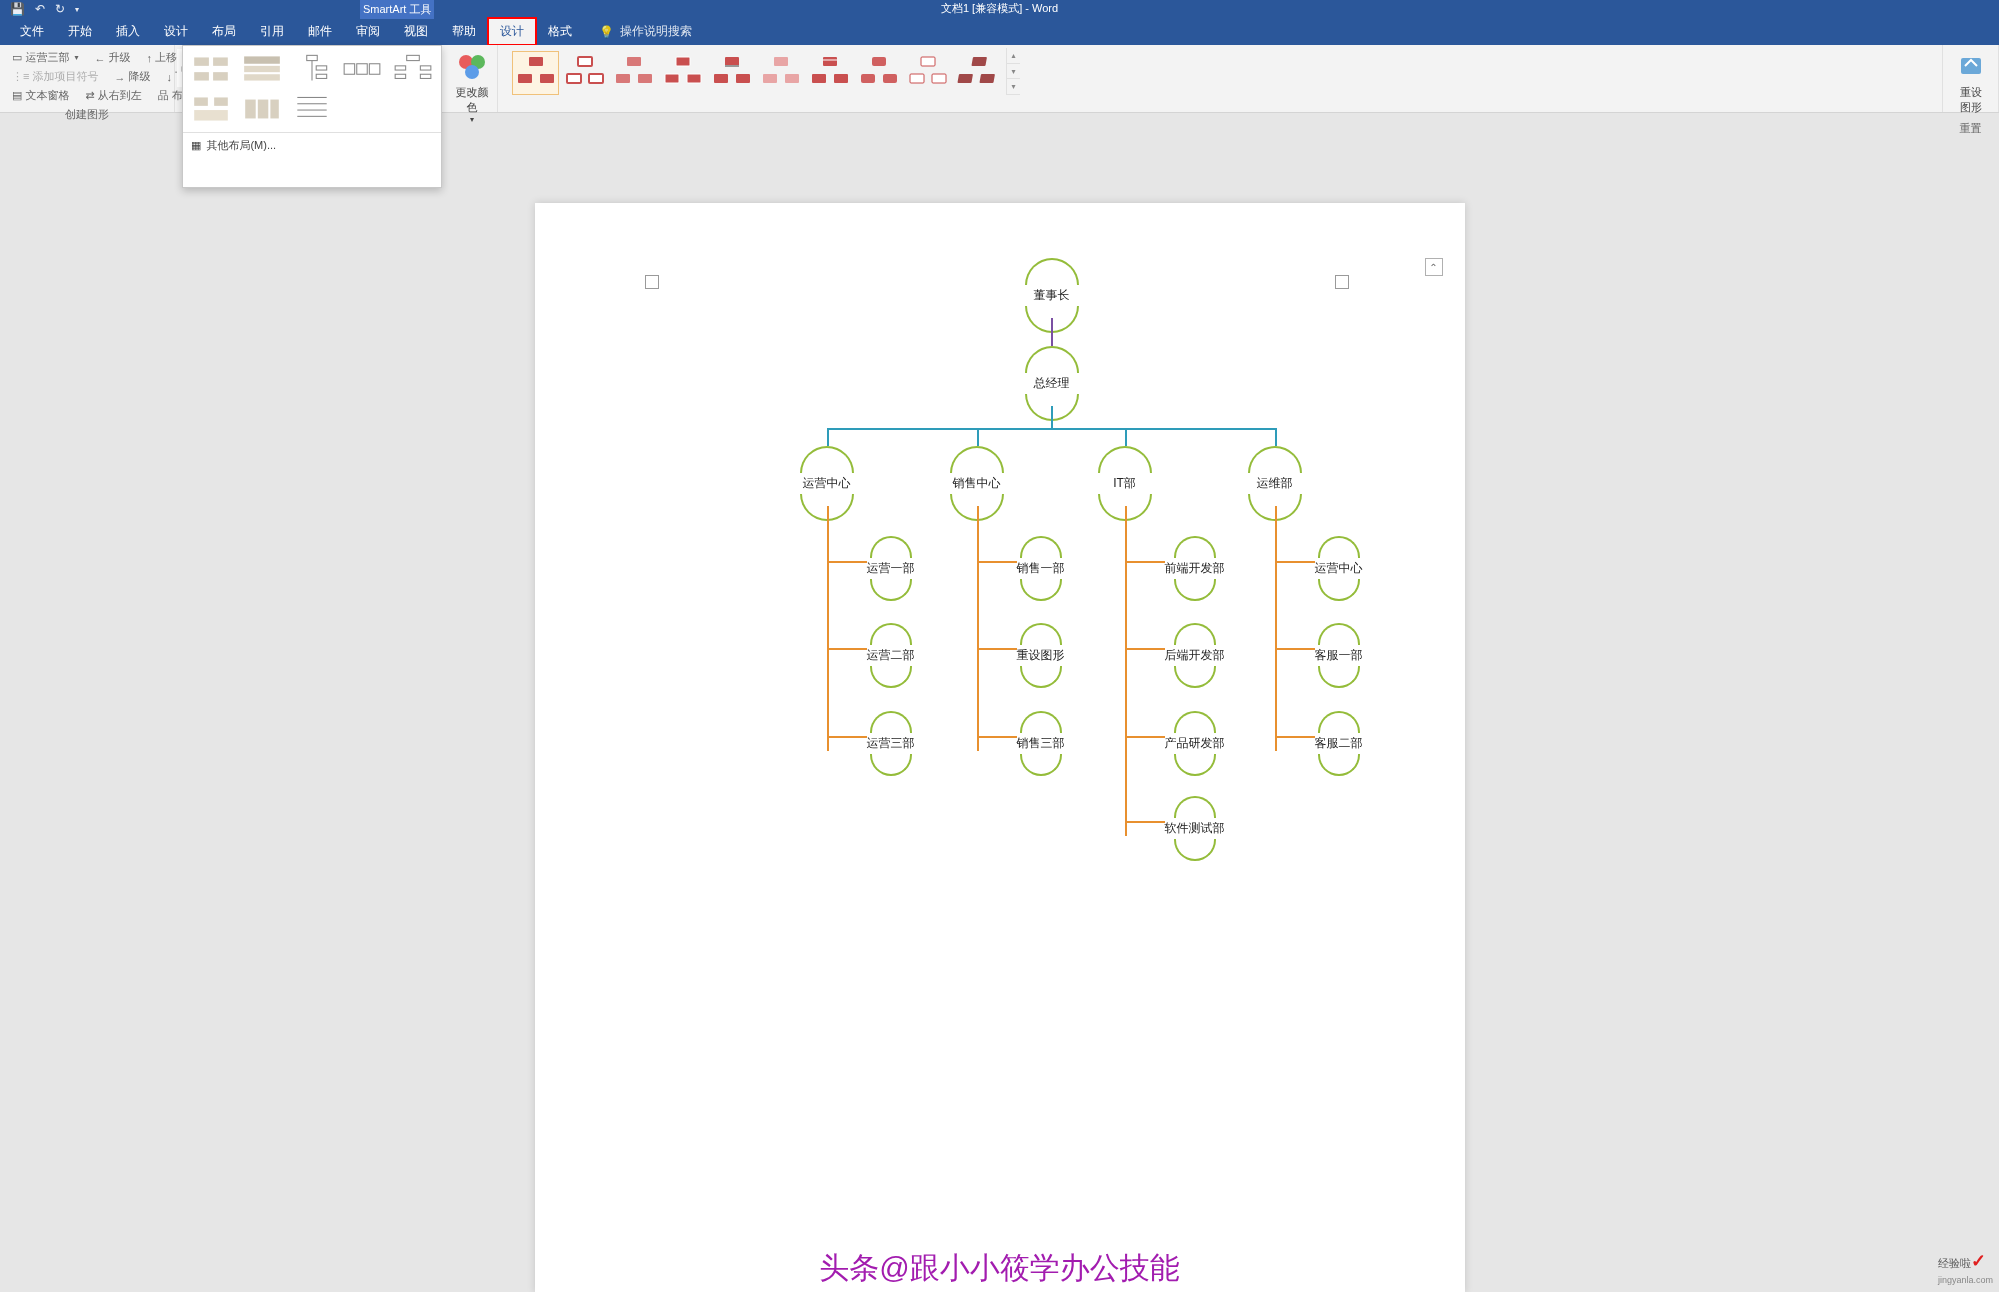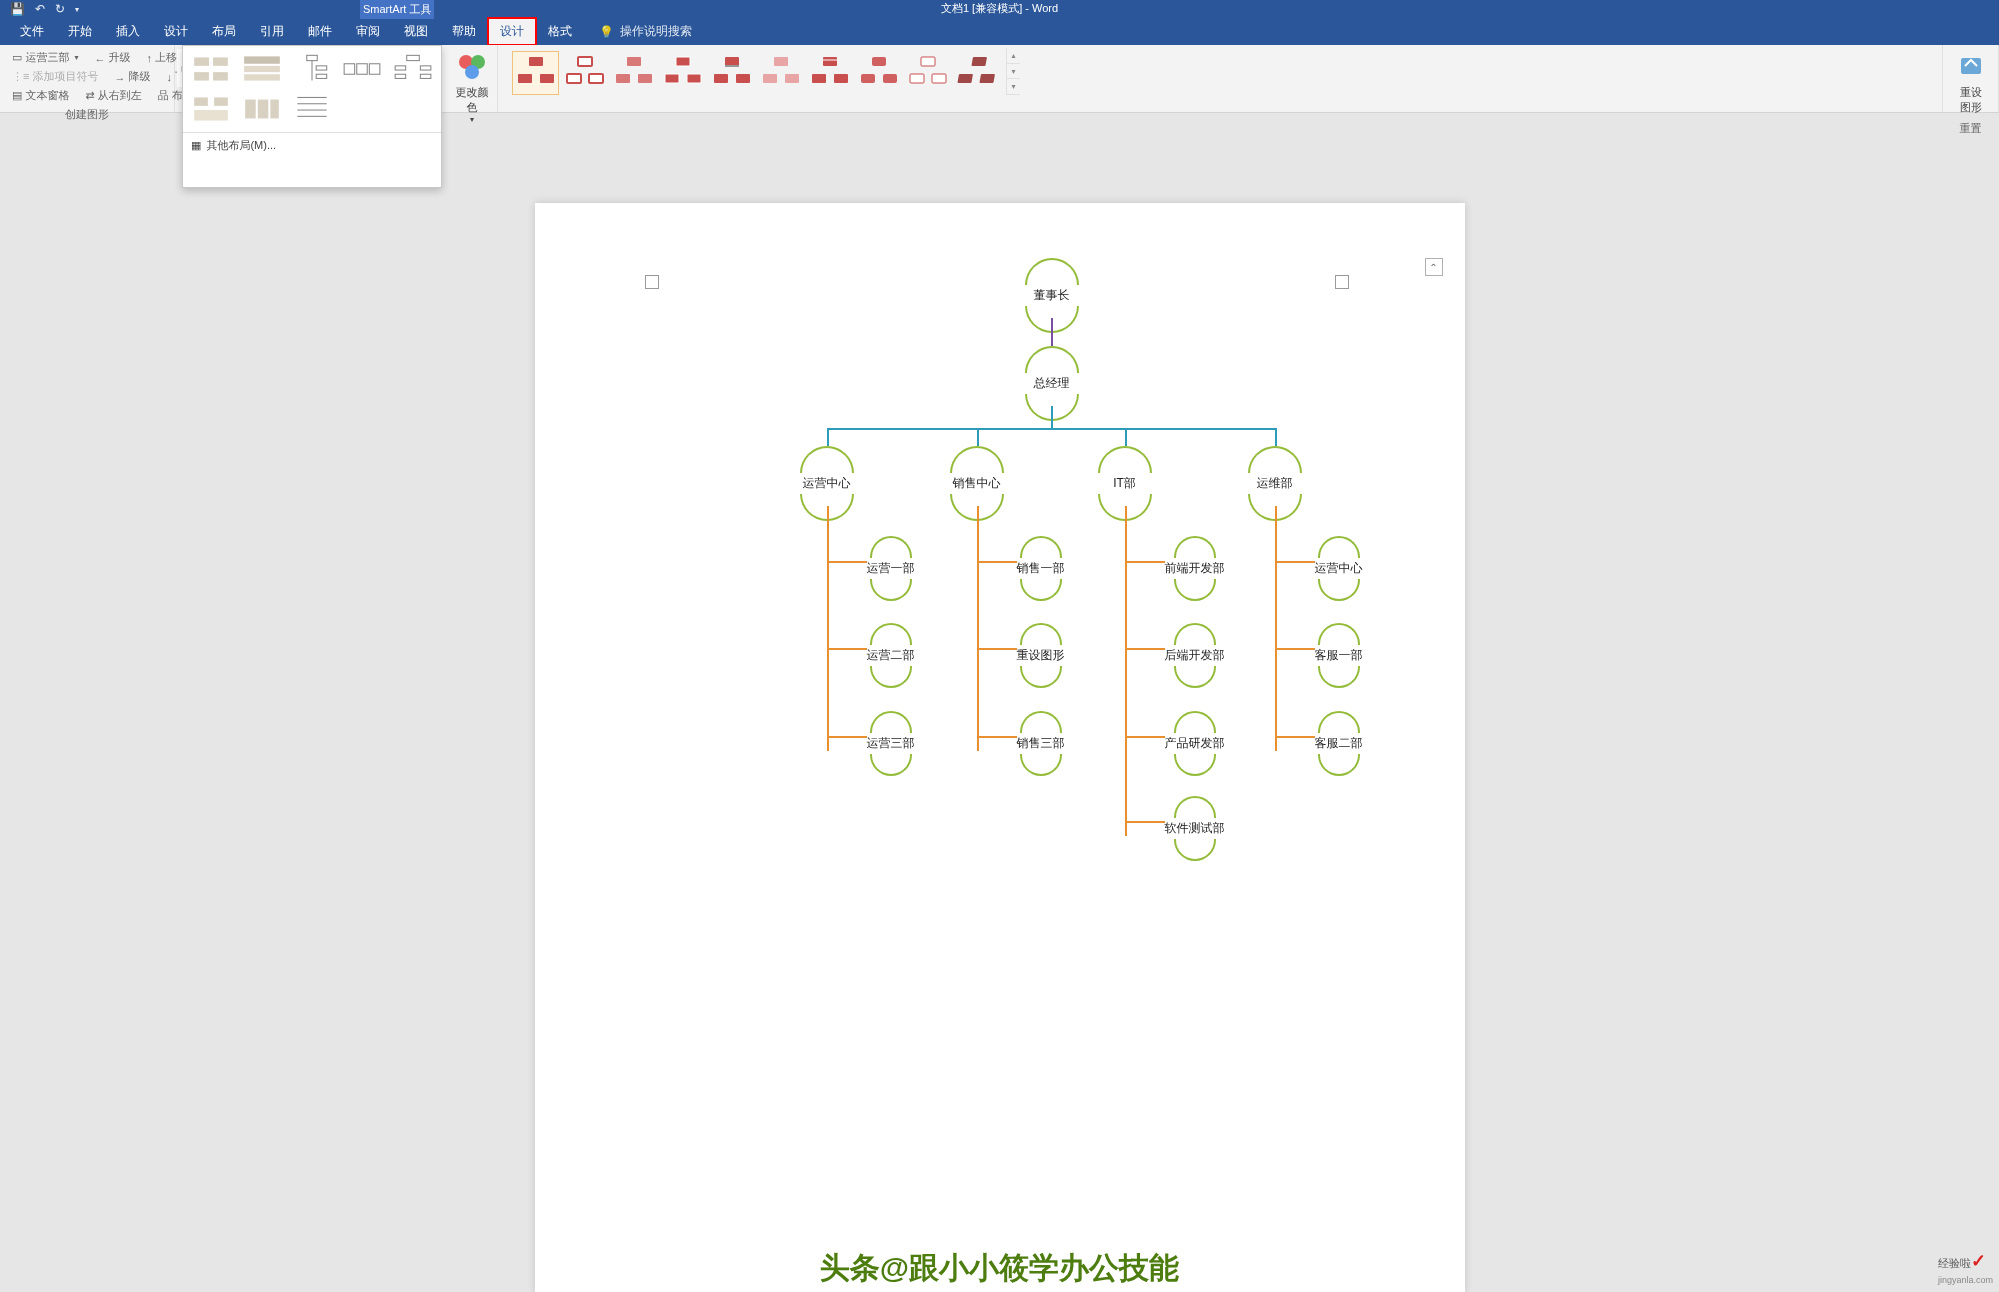--- a/index.html
+++ b/index.html
@@ -59,21 +59,21 @@
 
 .conn { position: absolute; background: #2e9cb9; }
 .conn.v { width: 2px; }
 .conn.h { height: 2px; }
 .conn.purple { background: #7a4fa3; }
 .conn.orange { background: #e8902f; }
 
 .sel-handle { position: absolute; width: 14px; height: 14px; border: 1px solid #9a9a9a; background: #fff; }
 .anchor-btn { position: absolute; right: -22px; top: 6px; width: 18px; height: 18px; border: 1px solid #b0b0b0; background: #fff; display: flex; align-items: center; justify-content: center; font-size: 10px; color: #666; }
 
-.watermark { position: absolute; bottom: 3px; left: 50%; transform: translateX(-50%); font-size: 30px; font-weight: 700; color: #4d7c0f; text-shadow: 0 0 3px #fff; white-space: nowrap; }
+.watermark { position: absolute; bottom: 3px; left: 50%; transform: translateX(-50%); font-size: 30px; font-weight: 400; color: #a21caf; text-shadow: 0 0 3px #fff; white-space: nowrap; }
 .wm-right { position: absolute; bottom: 6px; right: 6px; font-size: 11px; color: #555; text-align: left; line-height: 1.2; }
 .wm-right .check { color: #e02020; font-size: 18px; font-weight: bold; }
 
 .red-arrow { position: absolute; width: 28px; height: 20px; pointer-events: none; }
 
 .gallery-scrollbtn { width: 14px; display: flex; flex-direction: column; border-left: 1px solid #e0e0e0; }
 .gallery-scrollbtn div { flex: 1; display: flex; align-items: center; justify-content: center; font-size: 8px; color: #888; border-bottom: 1px solid #e0e0e0; cursor: pointer; }
 </style>
 </head>
 <body>

